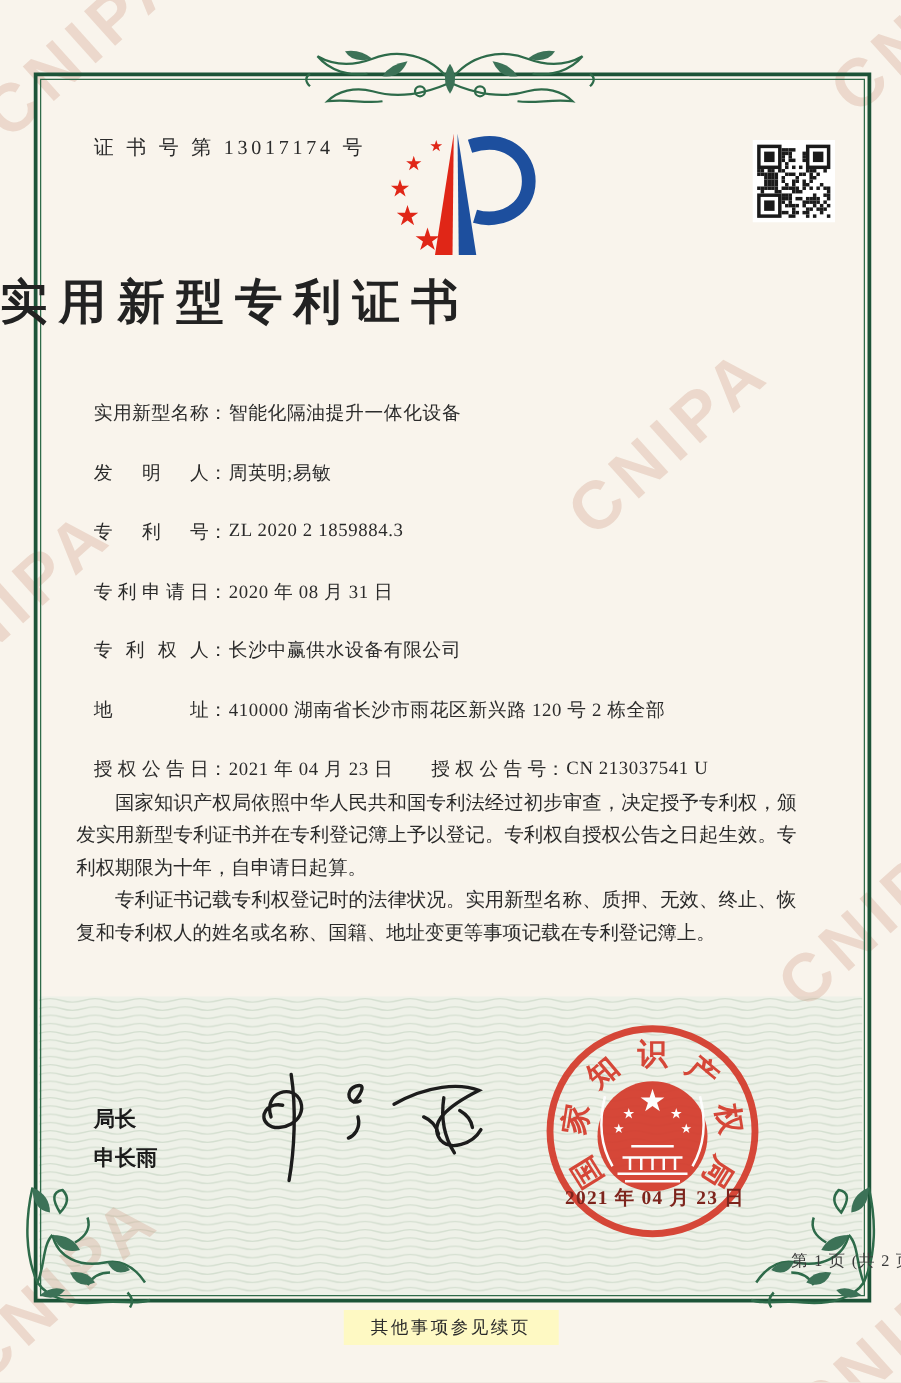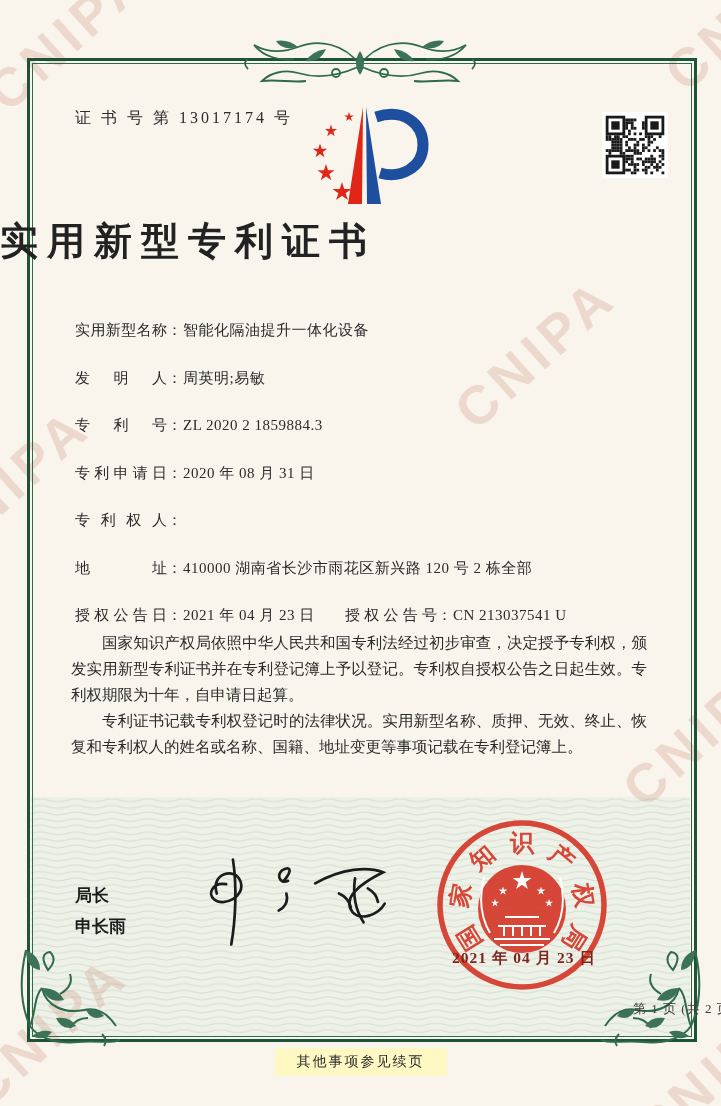--- a/index.html
+++ b/index.html
@@ -37,21 +37,21 @@
   .flabel{
     display:inline-block;width:92px;text-align:justify;text-align-last:justify;
     text-justify:inter-character;color:#2b2b2b;
   }
   .fcolon{display:inline-block;width:16px;}
   .fvalue{letter-spacing:0.5px;}
   .grant-first{width:270px;display:inline-flex;align-items:flex-start;}
   .grant-second{display:inline-flex;align-items:center;margin-left:0px;}
   .grant-second .flabel{width:92px;}
   
-  .body-text{position:absolute;left:71px;top:630px;width:576px;z-index:3;
+  .body-text{position:absolute;left:61px;top:630px;width:576px;z-index:3;
     font-size:15.5px;line-height:26px;text-align:justify;}
   .body-text p{margin:0;text-indent:2em;}
   
   .director{position:absolute;left:75px;top:880px;z-index:3;
     font-family:"Liberation Sans","DejaVu Sans",sans-serif;font-weight:bold;
     font-size:17px;line-height:31px;color:#1c1c1c;}
   .signature{position:absolute;left:188px;top:846px;z-index:3;}
   .seal{position:absolute;left:432px;top:815px;z-index:4;}
   .seal-date{position:absolute;left:452px;top:948px;z-index:5;font-size:15.5px;
     letter-spacing:1px;color:#7d241c;font-weight:bold;white-space:nowrap;}
@@ -340,20 +340,21 @@
         <span class="fvalue">ZL 2020 2 1859884.3</span>
     </div>
     <div class="frow">
       <span class="flabel">专利申请日</span>
         <span class="fcolon">：</span>
         <span class="fvalue">2020 年 08 月 31 日</span>
     </div>
     <div class="frow">
       <span class="flabel">专利权人</span>
         <span class="fcolon">：</span>
+        <span class="fvalue">长沙中赢供水设备有限公司</span>
     </div>
     <div class="frow">
       <span class="flabel">地址</span>
         <span class="fcolon">：</span>
         <span class="fvalue">410000 湖南省长沙市雨花区新兴路 120 号 2 栋全部</span>
     </div>
     <div class="frow">
       <span class="grant-first">
         <span class="flabel">授权公告日</span>
           <span class="fcolon">：</span>

